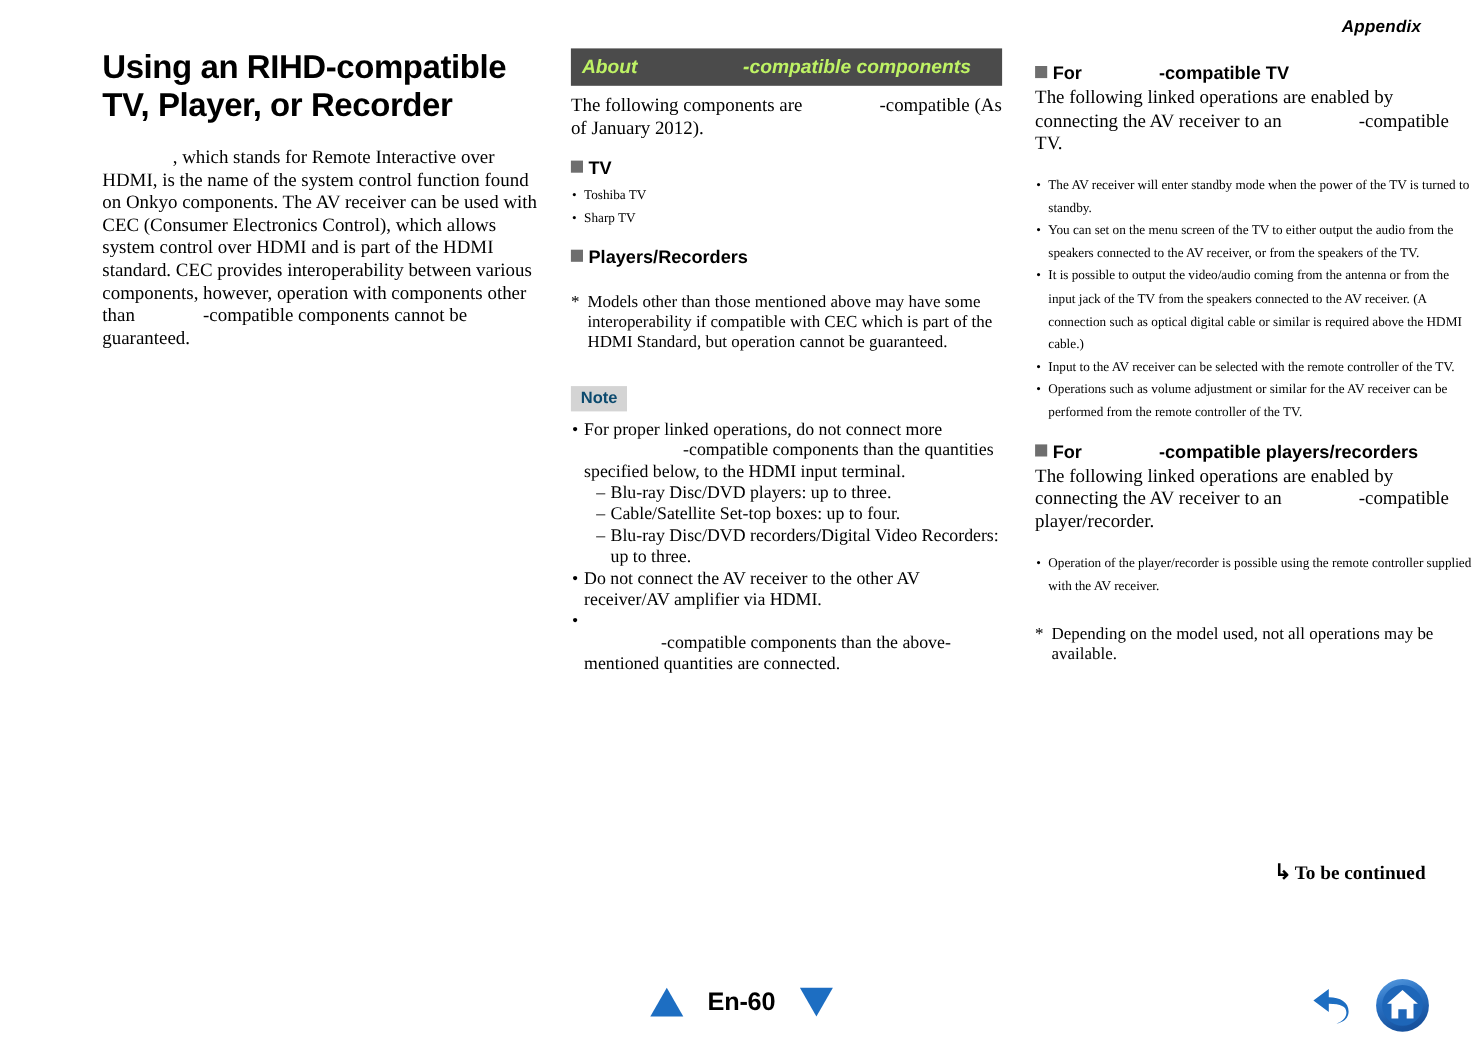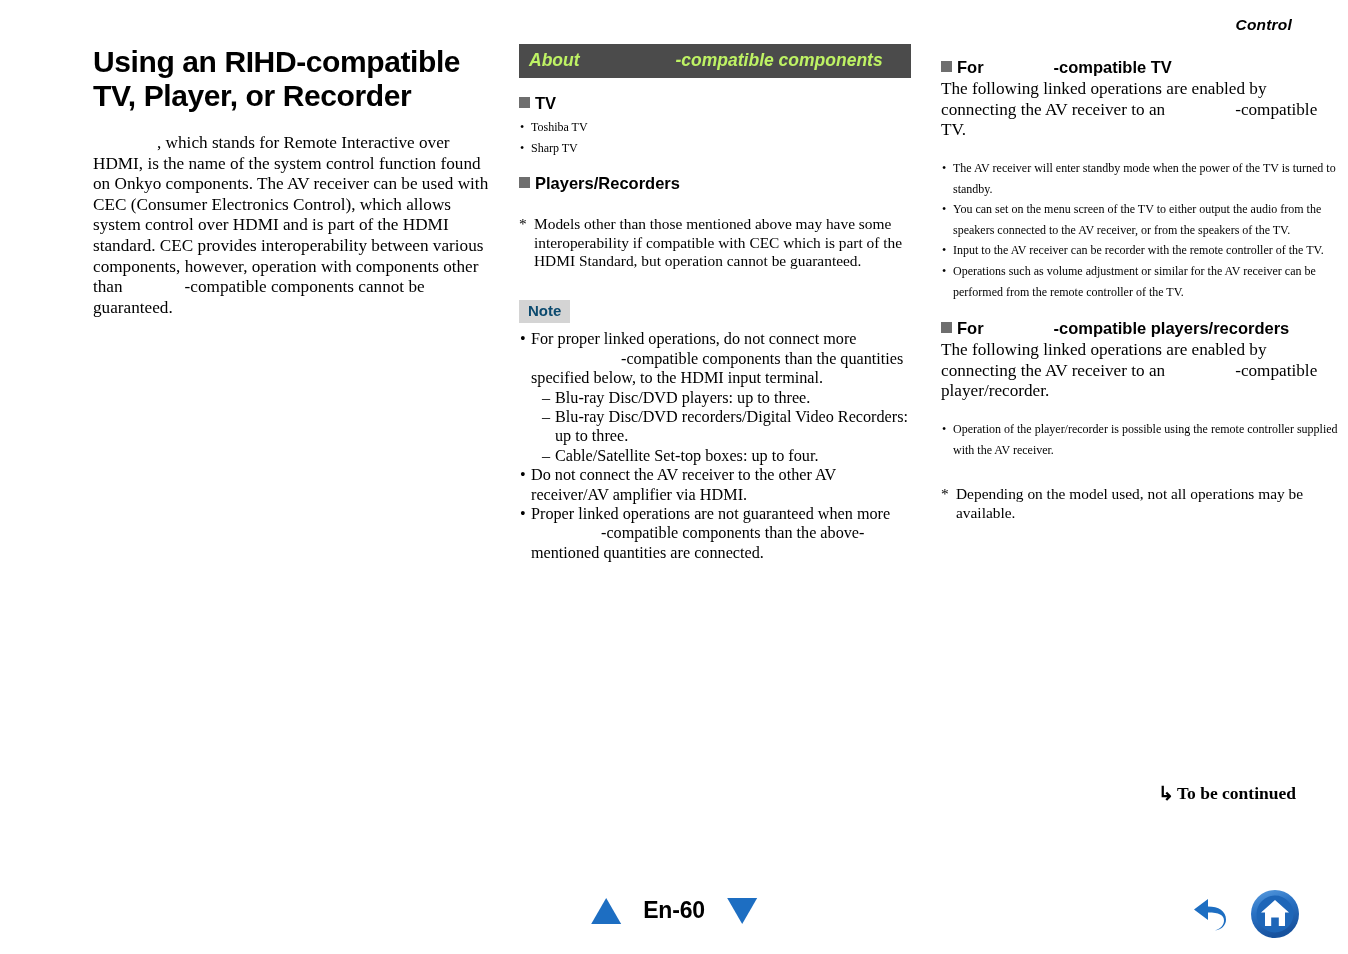--- a/index.html
+++ b/index.html
@@ -262,38 +262,41 @@
     top: -8px;
     display: flex;
     align-items: center;
     gap: 14px;
   }
   .icon-btn { cursor: pointer; line-height: 0; }
 </style>
 </head>
 <body>
 
-<div class="running-head">Control</div>
+<div class="running-head">Appendix</div>
 
 <div class="columns">
 
   <div class="col col-left">
     <h1 class="page-title">Using an RIHD-compatible TV, Player, or Recorder</h1>
 
     <p class="intro">
       <span class="logo-gap-lead"></span><span>, which stands for Remote Interactive over HDMI, is the name of the system control function found on Onkyo components. The AV receiver can be used with CEC (Consumer Electronics Control), which allows system control over HDMI and is part of the HDMI standard. CEC provides interoperability between various components, however, operation with components other than</span><span class="logo-gap-sm"></span><span>-compatible components cannot be guaranteed.</span>
     </p>
   </div>
 
   <div class="col col-mid">
 
     <div class="section-bar">
       <span>About</span><span class="logo-gap-hdr"></span><span>-compatible components</span>
     </div>
 
+    <p class="body-text">
+      <span>The following components are</span><span class="logo-gap"></span><span>-compatible (As of January 2012).</span>
+    </p>
 
     <div class="subhead">
       <span class="sq"></span>
         <span>TV</span>
     </div>
     <ul class="bullets">
       <li>Toshiba TV</li>
       <li>Sharp TV</li>
     </ul>
 
@@ -306,47 +309,48 @@
       <span class="star">*</span><span>Models other than those mentioned above may have some interoperability if compatible with CEC which is part of the HDMI Standard, but operation cannot be guaranteed.</span>
     </div>
 
     <div class="note-badge">Note</div>
 
     <ul class="note-list">
       <li>
         <span>For proper linked operations, do not connect more</span><span class="logo-gap-wide"></span><span>-compatible components than the quantities specified below, to the HDMI input terminal.</span>
         <ul class="dashes">
           <li>Blu-ray Disc/DVD players: up to three.</li>
+          <li>Cable/Satellite Set-top boxes: up to four.</li>
           <li>Blu-ray Disc/DVD recorders/Digital Video Recorders: up to three.</li>
-          <li>Cable/Satellite Set-top boxes: up to four.</li>
         </ul>
       </li>
       <li>Do not connect the AV receiver to the other AV receiver/AV amplifier via HDMI.</li>
-      <li><span>Proper linked operations are not guaranteed when more</span><br><span class="logo-gap"></span><span>-compatible components than the above-mentioned quantities are connected.</span></li>
+      <li><br><span class="logo-gap"></span><span>-compatible components than the above-mentioned quantities are connected.</span></li>
     </ul>
   </div>
 
   <div class="col col-right">
 
 
     <div class="subhead" style="margin-top:14px">
       <span class="sq"></span>
         <span>For</span>
         <span class="logo-gap"></span>
         <span>-compatible TV</span>
     </div>
 
     <p class="body-text" style="margin-top:2px">
       <span>The following linked operations are enabled by connecting the AV receiver to an</span><span class="logo-gap"></span><span>-compatible TV.</span>
     </p>
 
     <ul class="bullets">
       <li>The AV receiver will enter standby mode when the power of the TV is turned to standby.</li>
       <li>You can set on the menu screen of the TV to either output the audio from the speakers connected to the AV receiver, or from the speakers of the TV.</li>
-      <li>Input to the AV receiver can be recorder with the remote controller of the TV.</li>
+      <li>It is possible to output the video/audio coming from the antenna or from the input jack of the TV from the speakers connected to the AV receiver. (A connection such as optical digital cable or similar is required above the HDMI cable.)</li>
+      <li>Input to the AV receiver can be selected with the remote controller of the TV.</li>
       <li>Operations such as volume adjustment or similar for the AV receiver can be performed from the remote controller of the TV.</li>
     </ul>
 
     <div class="subhead" style="margin-top:17px">
       <span class="sq"></span>
         <span>For</span>
         <span class="logo-gap"></span>
         <span>-compatible players/recorders</span>
     </div>
 

